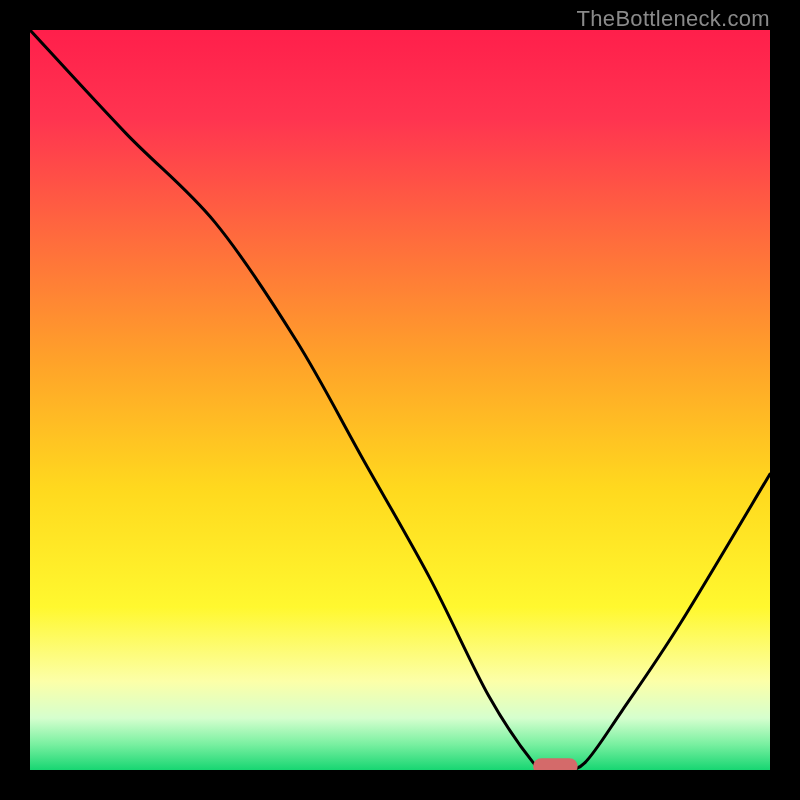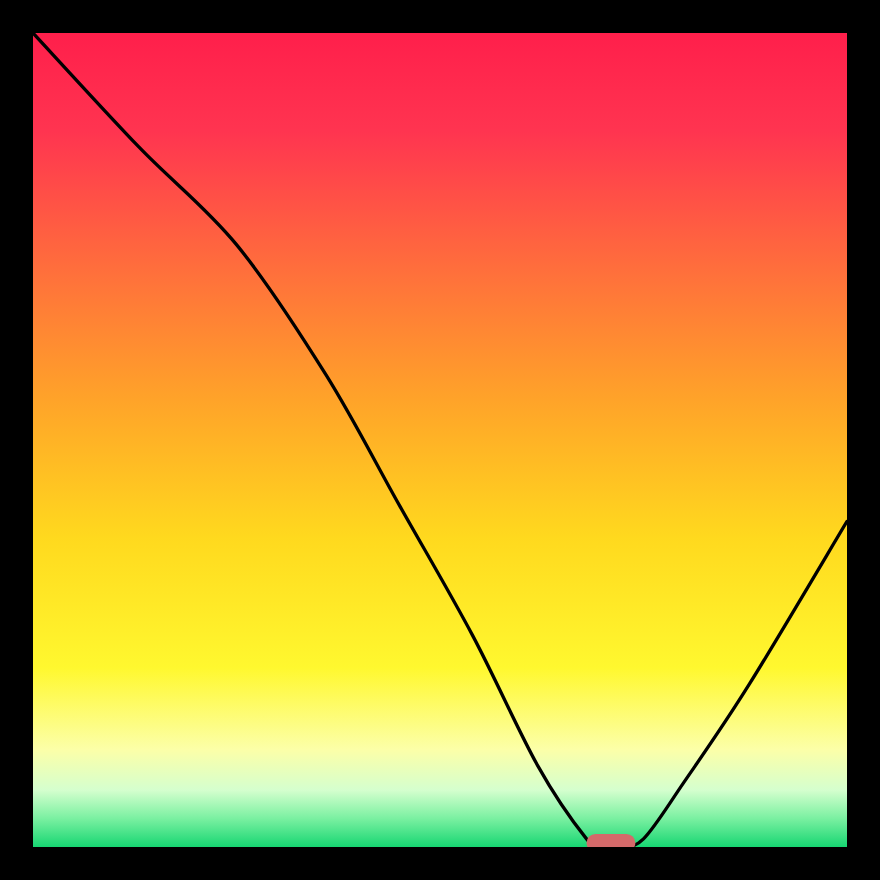--- a/index.html
+++ b/index.html
@@ -38,20 +38,21 @@
   svg {
     position: absolute;
     top: 0;
     left: 0;
   }
 </style>
 </head>
 <body>
 
 <div class="frame">
+  <div class="watermark">TheBottleneck.com</div>
   <div class="plot-area">
     <svg id="chart-svg" width="740" height="740" viewBox="0 0 740 740">
         <defs>
           <linearGradient id="bg-grad" x1="0" y1="0" x2="0" y2="1">
             <stop offset="0%" stop-color="#ff1f4b"></stop>
             <stop offset="12%" stop-color="#ff3450"></stop>
             <stop offset="28.000000000000004%" stop-color="#ff6b3d"></stop>
             <stop offset="45%" stop-color="#ffa329"></stop>
             <stop offset="62%" stop-color="#ffd91e"></stop>
             <stop offset="78%" stop-color="#fff82f"></stop>

